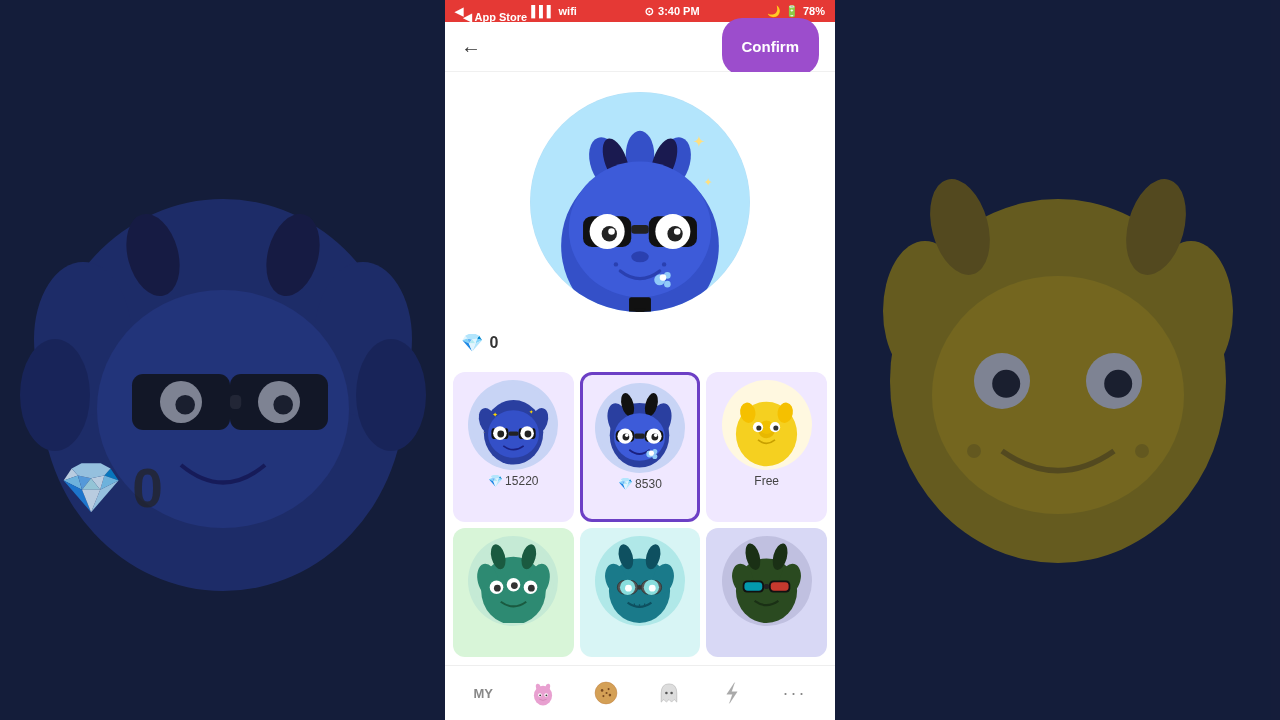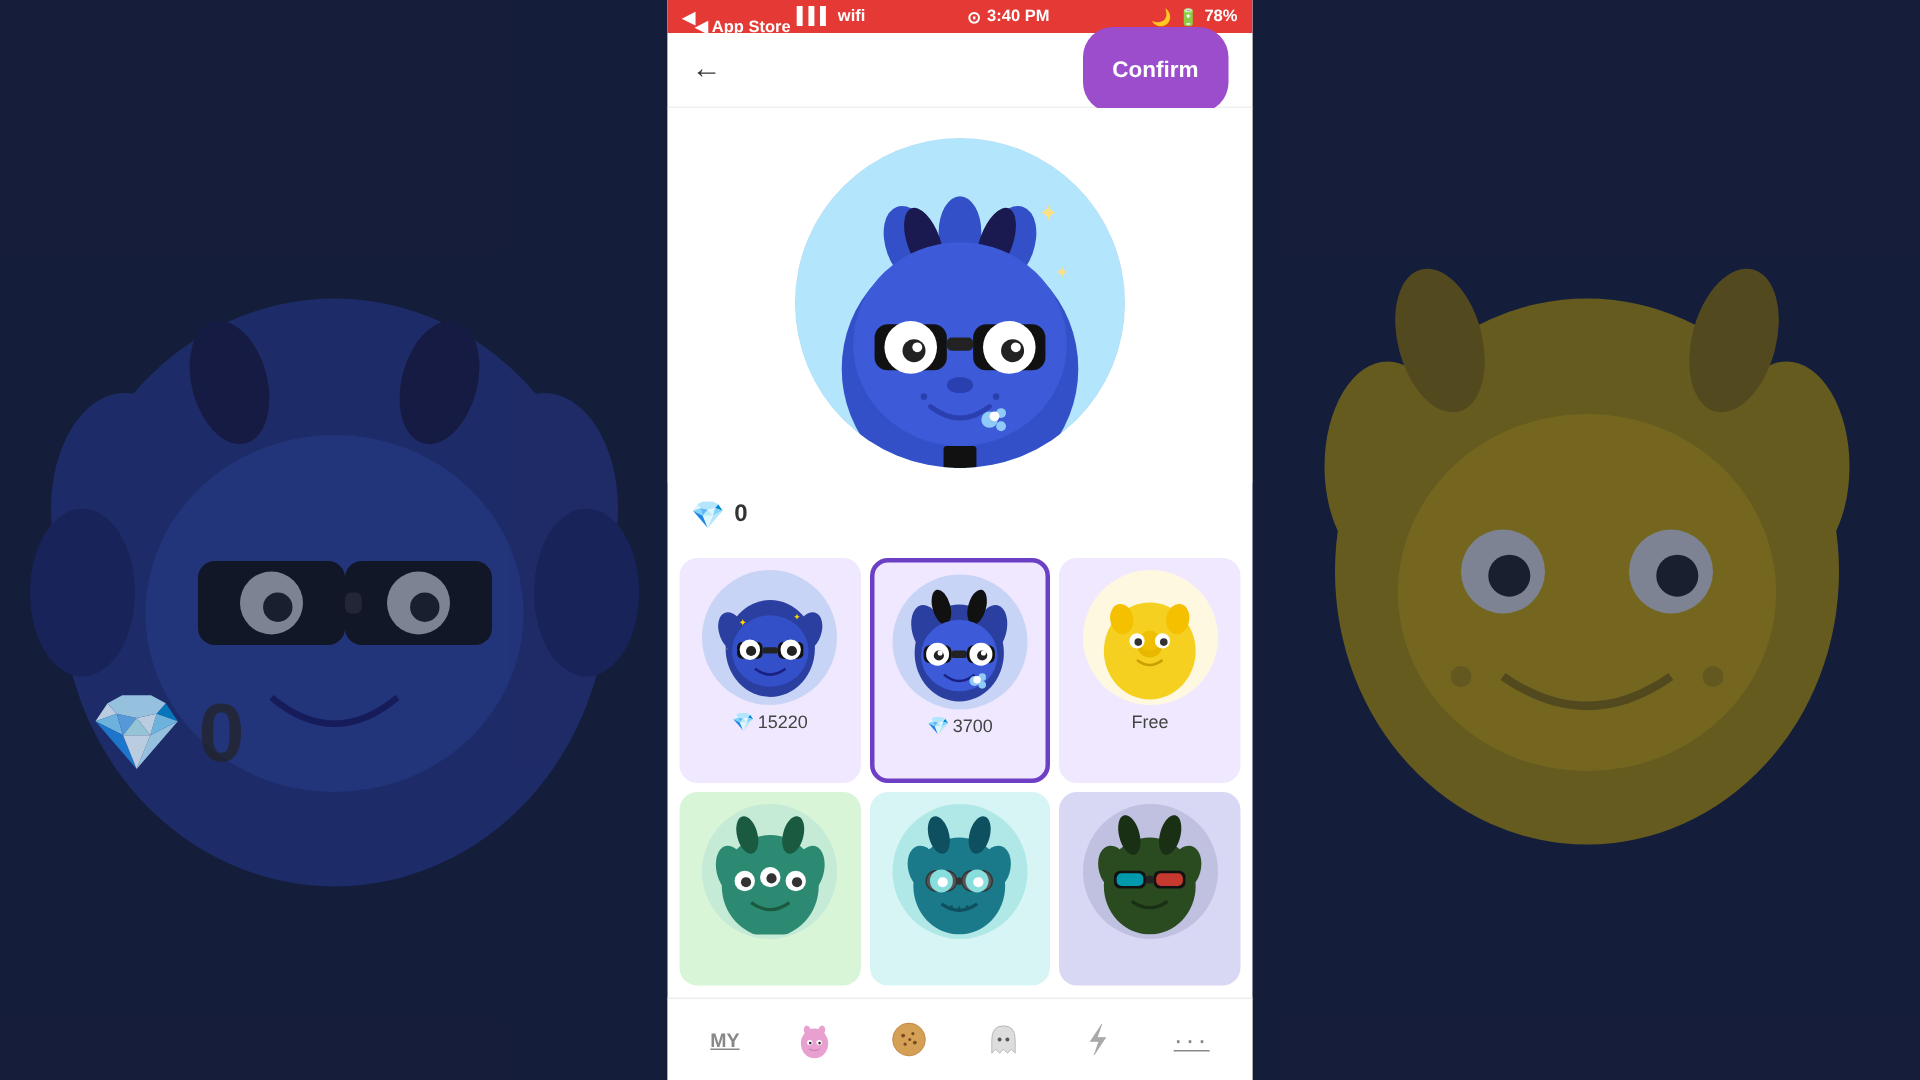--- a/index.html
+++ b/index.html
@@ -199,21 +199,20 @@
     }
 
     .tab-item {
       display: flex;
       flex-direction: column;
       align-items: center;
       gap: 2px;
       cursor: pointer;
       font-size: 11px;
       color: #888;
-      text-decoration: underline;
     }
 
     .tab-icon {
       font-size: 20px;
     }
 
     
     .bg-content-left {
       display: flex;
       align-items: center;
@@ -416,21 +415,21 @@
           <path d="M 38 75 Q 50 85 62 75" stroke="#1a2080" stroke-width="2" fill="none"></path>
 
           <circle cx="62" cy="80" r="4" fill="#90caf9"></circle>
           <circle cx="68" cy="77" r="3" fill="#90caf9"></circle>
           <circle cx="68" cy="83" r="3" fill="#90caf9"></circle>
           <circle cx="64" cy="79" r="3" fill="white"></circle>
         </svg>
       </div>
       <div class="avatar-price">
         <span>💎</span>
-        <span>3700</span>
+        <span>8530</span>
       </div>
     </div>
 
     <div class="avatar-item">
       <div class="avatar-item-img" style="background:#fff8e0; border-radius:50%;">
         <svg viewBox="0 0 100 100" width="85" height="85">
           <circle cx="50" cy="50" r="48" fill="#fff8e0"></circle>
 
           <ellipse cx="50" cy="60" rx="36" ry="38" fill="#f5d020"></ellipse>
 

